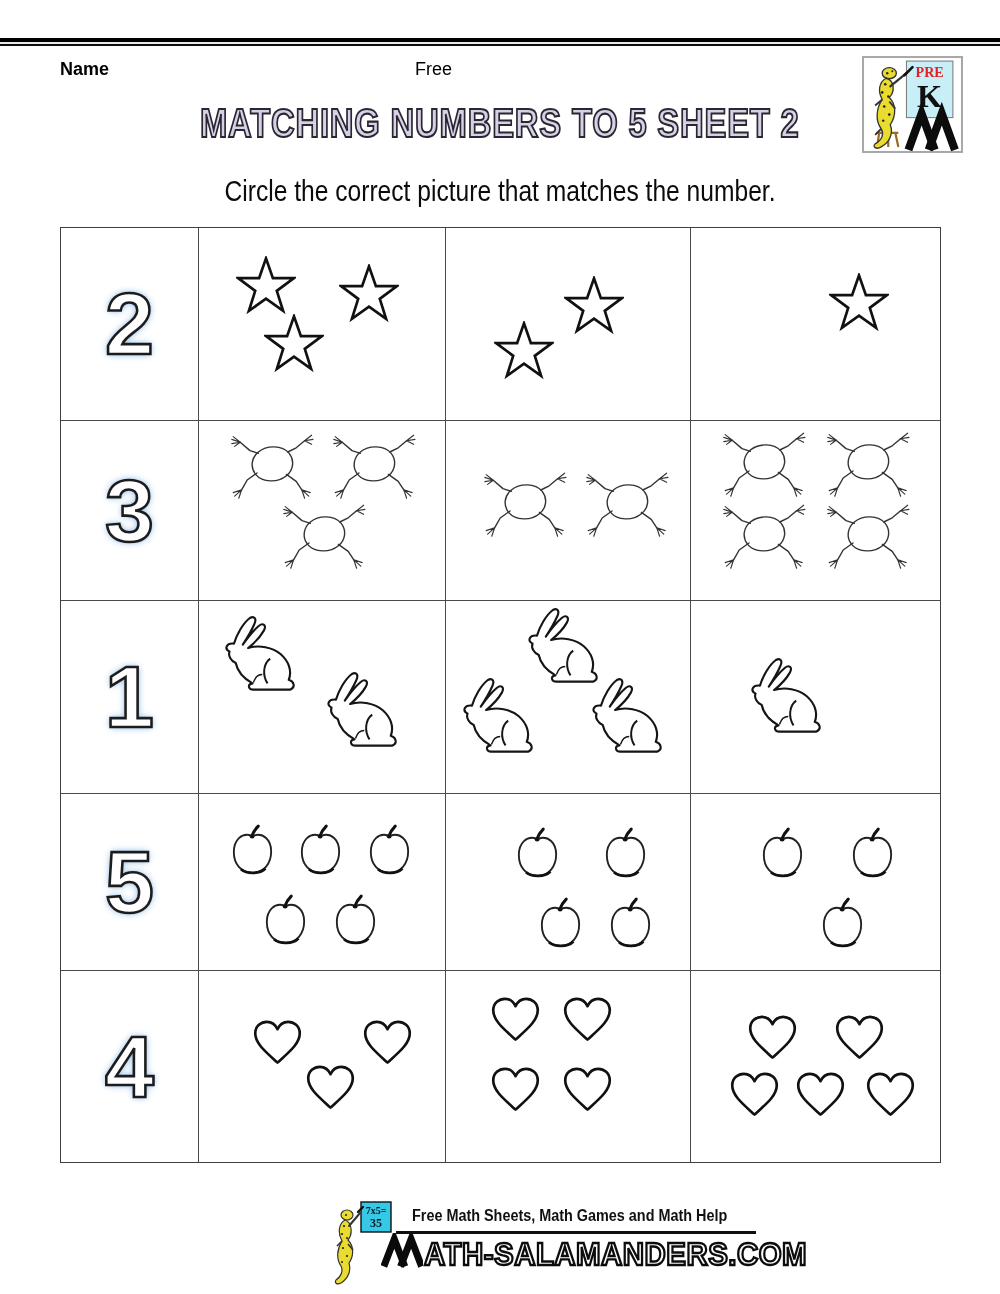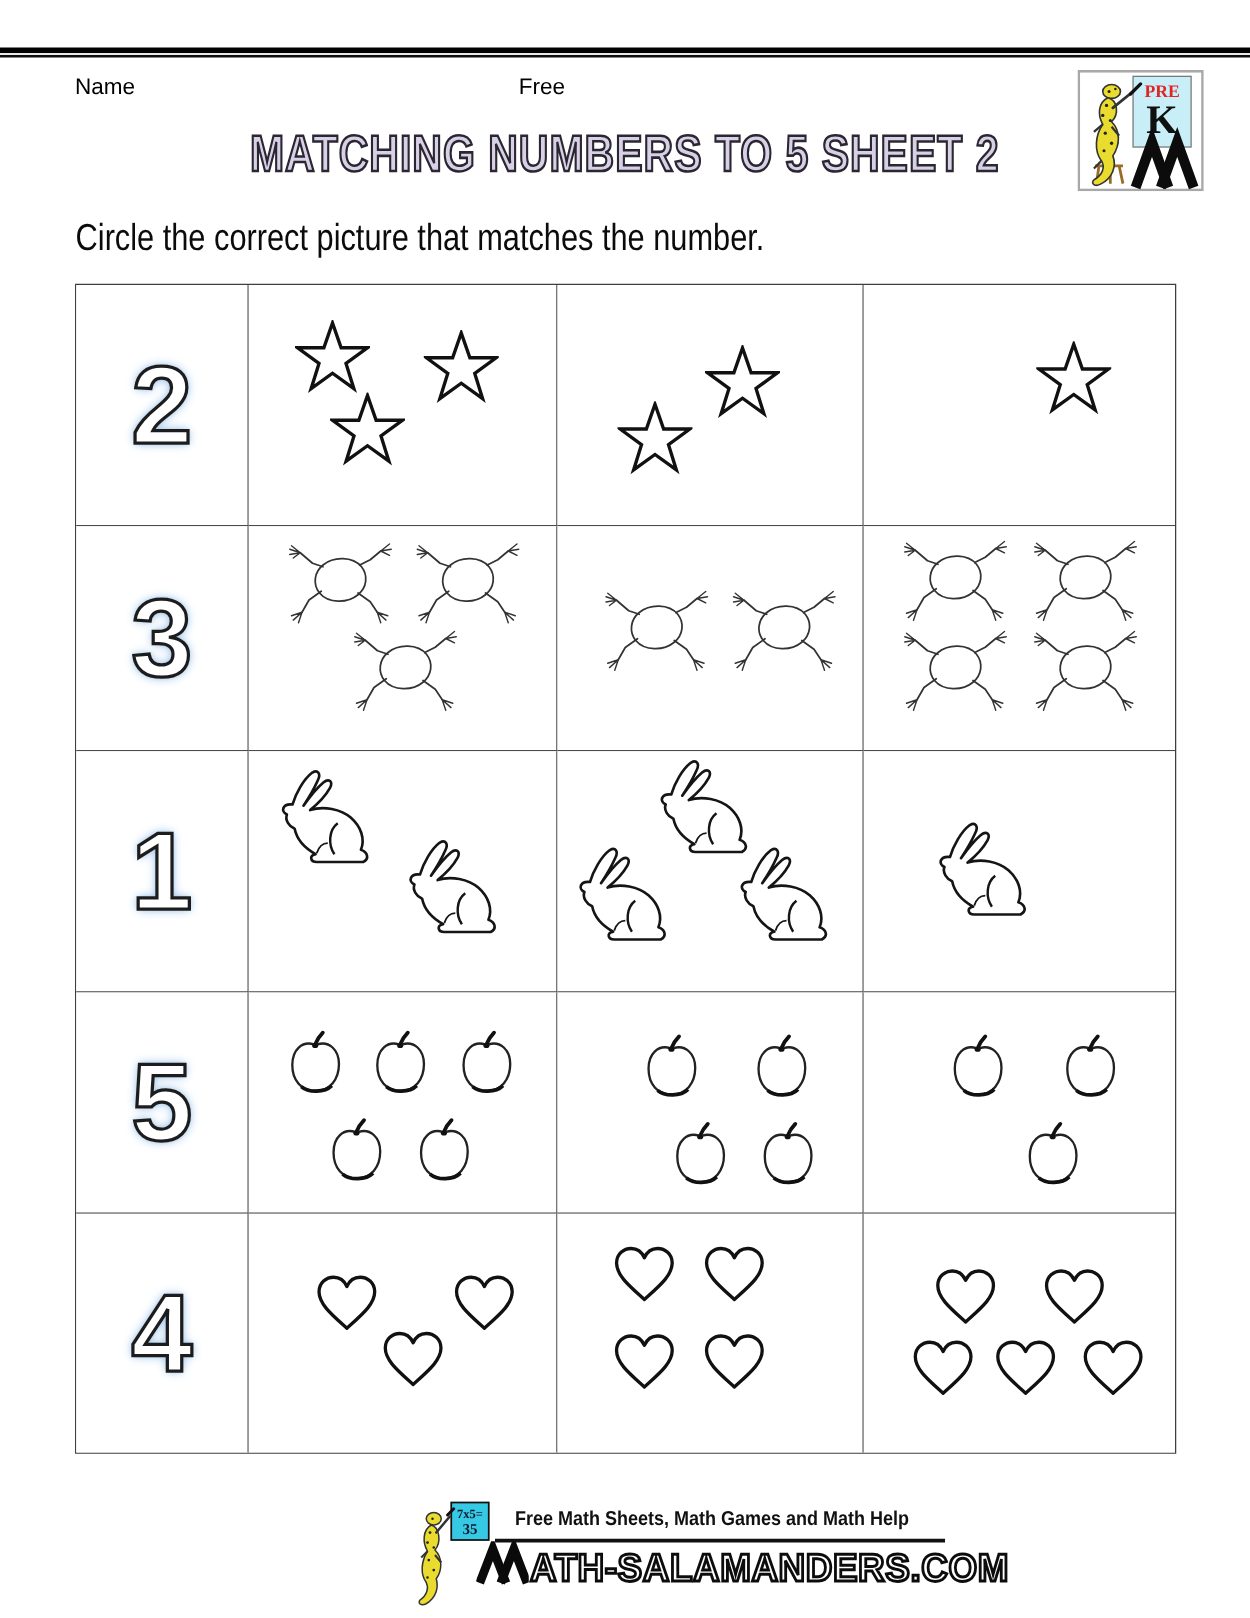--- a/index.html
+++ b/index.html
@@ -11,21 +11,21 @@
     background:linear-gradient(to bottom,#000 0 4.5px,#e9e9e9 4.5px 6px,#0d0d0d 6px 8px); }
 
   .field-label { font-size:18px; color:#000; }
 
   
   #title-wrap { left:0; top:100px; width:1000px; text-align:center; white-space:nowrap; }
   #title { display:inline-block; font-weight:bold; font-size:41px; letter-spacing:1px;
     color:#d8d0e4; -webkit-text-stroke:2.1px #2a2733; transform:scaleX(0.8); transform-origin:center; }
 
   
-  #instr-wrap { left:0; top:174px; width:1000px; text-align:left; white-space:nowrap; }
+  #instr-wrap { left:0; top:174px; width:1000px; text-align:center; white-space:nowrap; }
   #instruction { display:inline-block; font-size:30px; color:#0b0b0b; transform:scaleX(0.82); transform-origin:center; }
 
   
   #grid { left:60px; top:227px; display:grid;
     grid-template-columns:138px 247px 245px 249px;
     grid-template-rows:193px 180px 193px 177px 191px;
     border:1.5px solid #3e3e3e; background:#fff; position:absolute; }
   .cell { border-right:1px solid #4a4a4a; border-bottom:1px solid #4a4a4a; position:relative; background:#fff; }
   .cell:nth-child(4n) { border-right:none; }
   .cell:nth-last-child(-n+4) { border-bottom:none; }
@@ -91,21 +91,21 @@
         <g stroke-width="1.6">
             <path d="M124 84 L136 88 M124 84 L134 93 M124 84 L128 96"></path>
           </g>
       </g>
     </symbol>
   </defs>
 </svg>
 
 <div class="abs" id="topbar"></div>
 
-<div class="abs field-label" style="left:60px; top:59px;">Name</div>
+<div class="abs field-label" style="left:60px; top:59px;font-weight:bold;">Name</div>
 <div class="abs field-label" style="left:415px; top:59px;">Free</div>
 
 <svg class="abs" id="logo-box" viewBox="0 0 100 96">
   <rect x="1" y="1" width="98" height="94" fill="#ffffff" stroke="#a8a8a8" stroke-width="2"></rect>
   <rect x="44" y="5" width="46" height="56" fill="#c8eef8" stroke="#777" stroke-width="1"></rect>
   <text x="67" y="21" text-anchor="middle" font-size="14" font-weight="bold" fill="#e02424">PRE</text>
   <text x="67" y="50" text-anchor="middle" font-size="32" font-weight="bold" fill="#101010">K</text>
   <g stroke="#0c0c0c" stroke-width="8" fill="none">
     <path d="M46 93 L59 57 L72 93"></path>
       <path d="M66 93 L79 57 L92 93"></path>

